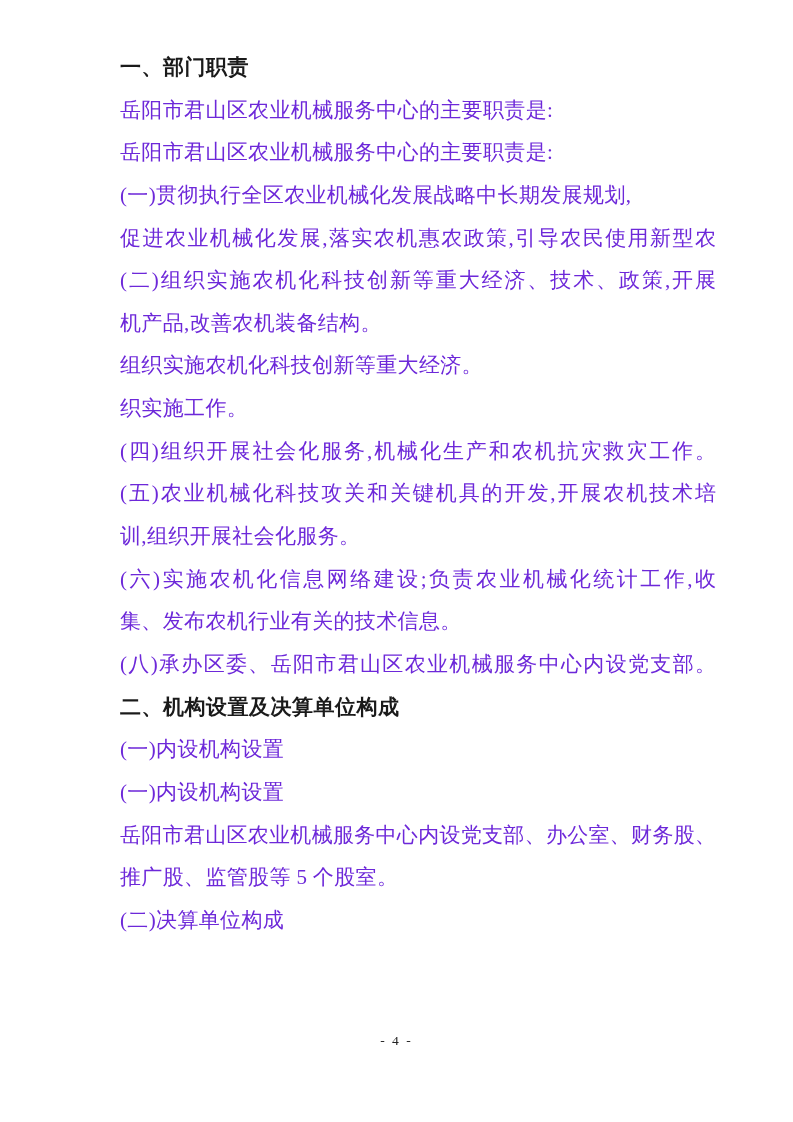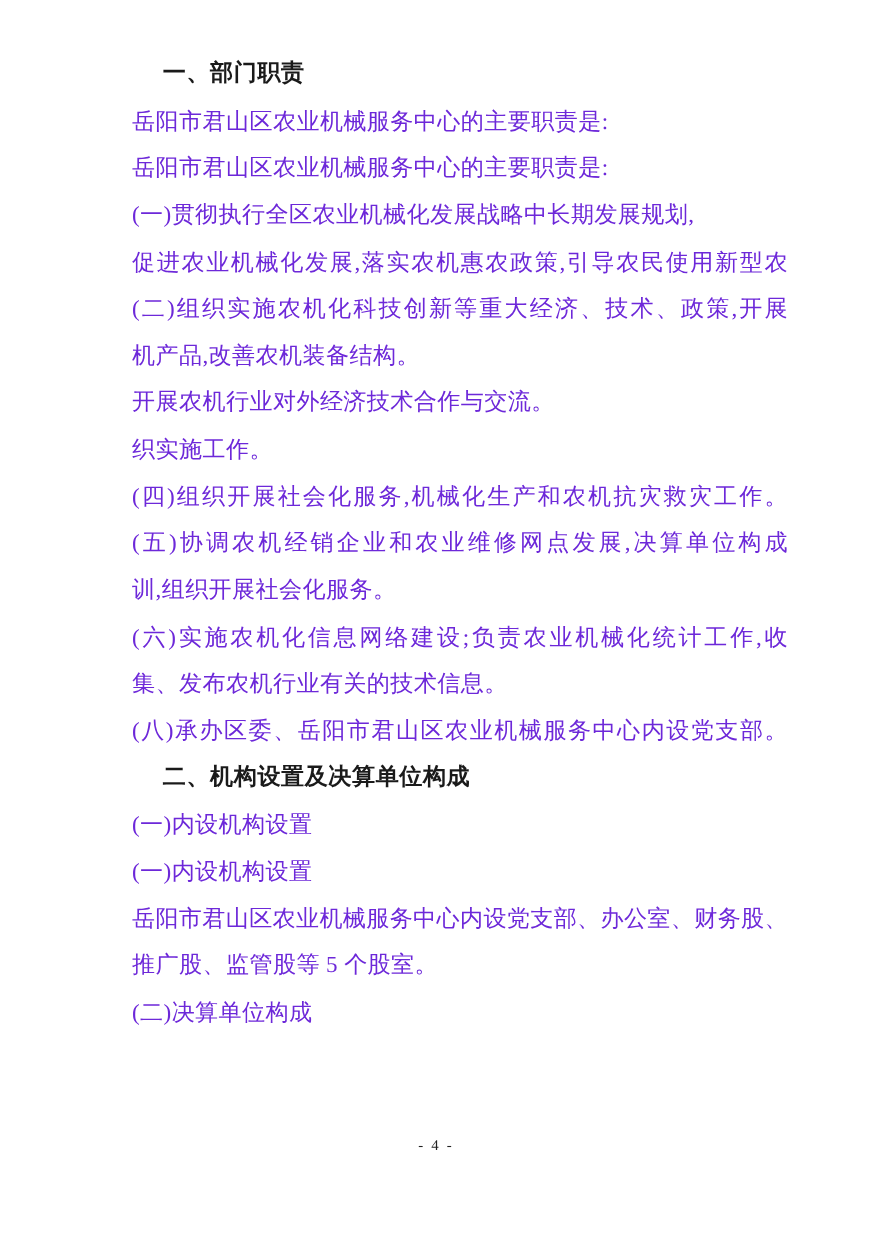--- a/index.html
+++ b/index.html
@@ -27,21 +27,20 @@
     font-size: 21px;
     letter-spacing: 0.35px;
     color: #6d28d9;
     white-space: nowrap;
   }
   .line.heading {
     font-family: "Liberation Sans", "DejaVu Sans", sans-serif;
     font-weight: 700;
     color: #1a1a1a;
     letter-spacing: 0.5px;
-    margin-left: 28px;
   }
   .line.fill {
     white-space: normal;
     text-align: justify;
     text-align-last: justify;
     letter-spacing: 0;
   }
   .footer {
     position: absolute;
     top: 1033px;
@@ -59,24 +58,24 @@
 
 <div class="page">
   <div class="content" id="document-lines">
       <div class="line heading">一、部门职责</div>
       <div class="line">岳阳市君山区农业机械服务中心的主要职责是:</div>
       <div class="line">岳阳市君山区农业机械服务中心的主要职责是:</div>
       <div class="line">(一)贯彻执行全区农业机械化发展战略中长期发展规划,</div>
       <div class="line fill">促进农业机械化发展,落实农机惠农政策,引导农民使用新型农</div>
       <div class="line fill">(二)组织实施农机化科技创新等重大经济、技术、政策,开展</div>
       <div class="line">机产品,改善农机装备结构。</div>
-      <div class="line">开展农机行业对外经济技术合作与交流。</div>
+      <div class="line">组织实施农机化科技创新等重大经济。</div>
       <div class="line">织实施工作。</div>
       <div class="line fill">(四)组织开展社会化服务,机械化生产和农机抗灾救灾工作。</div>
-      <div class="line fill">(五)协调农机经销企业和农业维修网点发展,决算单位构成</div>
+      <div class="line fill">(五)农业机械化科技攻关和关键机具的开发,开展农机技术培</div>
       <div class="line">训,组织开展社会化服务。</div>
       <div class="line fill">(六)实施农机化信息网络建设;负责农业机械化统计工作,收</div>
       <div class="line">集、发布农机行业有关的技术信息。</div>
       <div class="line fill">(八)承办区委、岳阳市君山区农业机械服务中心内设党支部。</div>
       <div class="line heading">二、机构设置及决算单位构成</div>
       <div class="line">(一)内设机构设置</div>
       <div class="line">(一)内设机构设置</div>
       <div class="line fill">岳阳市君山区农业机械服务中心内设党支部、办公室、财务股、</div>
       <div class="line">推广股、监管股等 5 个股室。</div>
       <div class="line">(二)决算单位构成</div>

